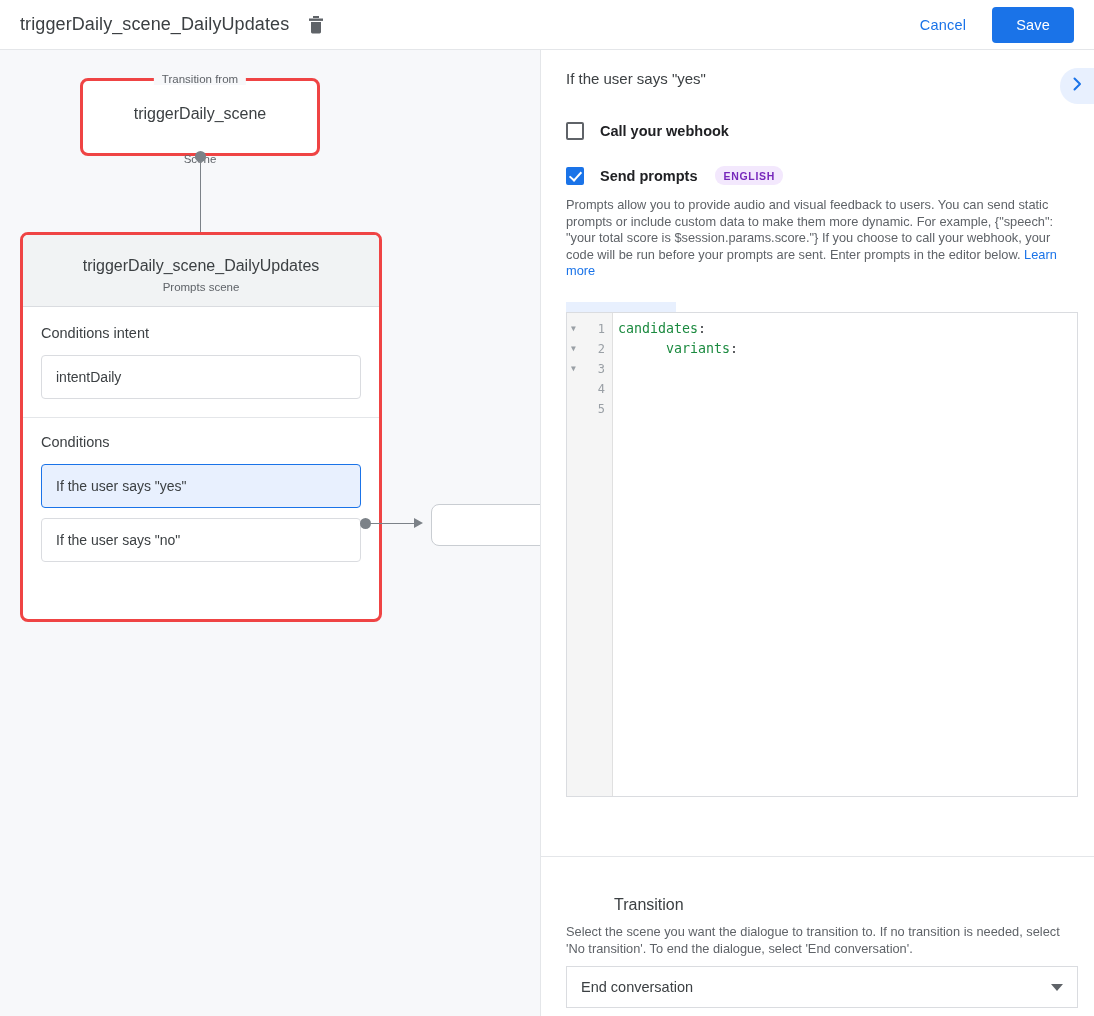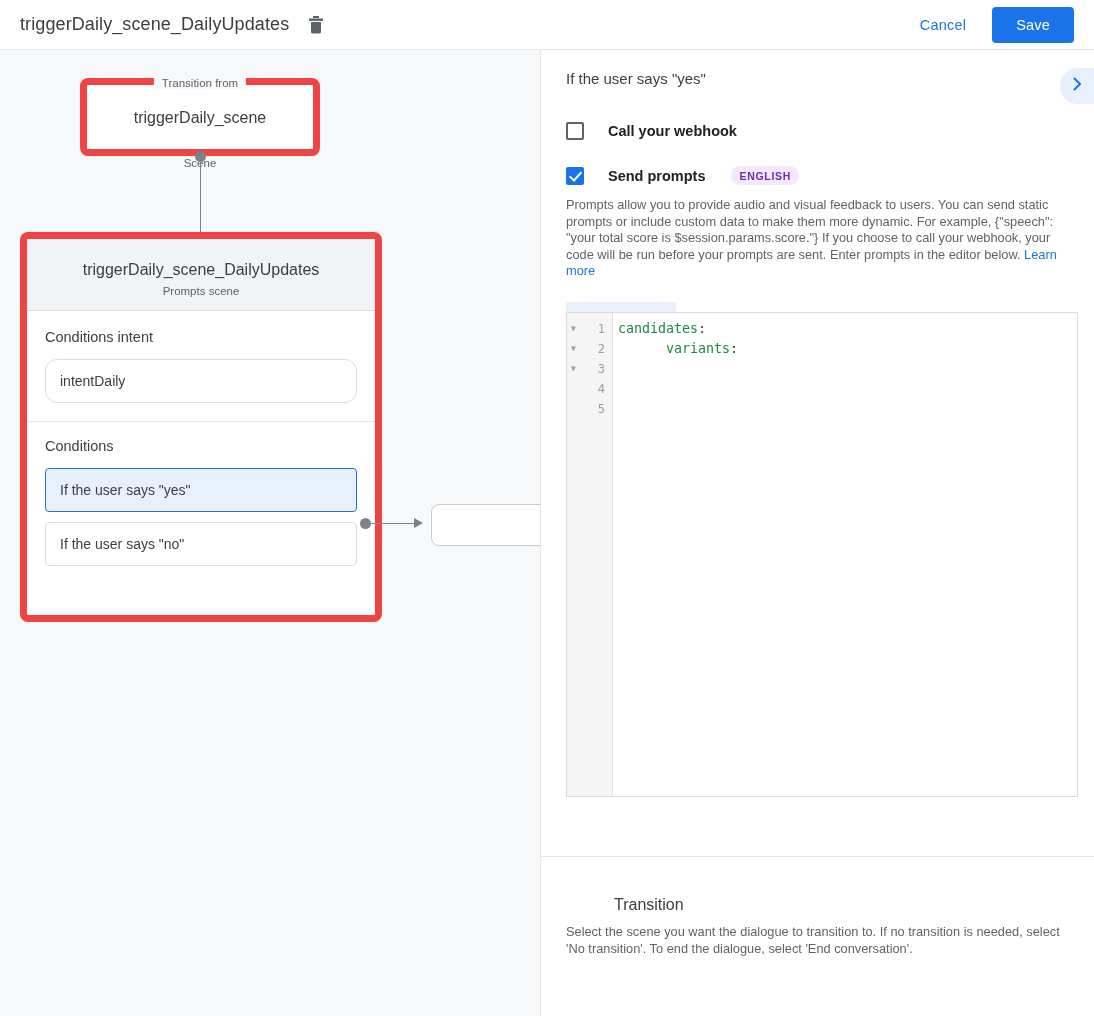--- a/index.html
+++ b/index.html
@@ -68,21 +68,21 @@
     top: 50px; left: 0;
     width: 541px; height: 966px;
     background: #f7f8fa;
     border-right: 1px solid #e4e6e9;
     overflow: hidden;
   }
 
   .flow-card {
     position: absolute;
     background: #ffffff;
-    border: 7px solid #ef4444;
+    border: 3px solid #ef4444;
     border-radius: 8px;
   }
 
   .card-legend {
     position: absolute;
     top: -8px;
     left: 50%;
     transform: translateX(-50%);
     background: #f7f8fa;
     padding: 0 8px;
@@ -169,21 +169,21 @@
     border-bottom: 1px solid #e4e6e9;
   }
   .section-label {
     font-size: 14.5px;
     color: #3c4043;
     margin-bottom: 14px;
   }
   #intent-field {
     height: 44px;
     border: 1px solid #dadce0;
-    border-radius: 12px;
+    border-radius: 4px;
     background: #ffffff;
     display: flex; align-items: center;
     padding-left: 14px;
     font-size: 14px;
     color: #3c4043;
     cursor: pointer;
   }
 
   #conditions-section {
     padding: 16px 18px 18px 18px;
@@ -266,21 +266,20 @@
     background: #e8f0fe;
     border-radius: 18px 0 0 18px;
     display: flex; align-items: center; justify-content: center;
     cursor: pointer;
   }
 
   .checkbox-row {
     display: flex; align-items: center;
     margin-left: 25px;
     margin-bottom: 4px;
-    gap: 8px;
   }
   .cbox {
     width: 18px; height: 18px;
     border: 2px solid #5f6368;
     border-radius: 2px;
     background: #ffffff;
     flex: none;
     cursor: pointer;
   }
   .cbox.checked {
@@ -557,13 +556,21 @@
         <div class="code-row"><span class="tok-key">candidates</span><span class="tok-punct">:</span></div>
         <div class="code-row"><span class="tok-punct">      </span><span class="tok-key">variants</span><span class="tok-punct">:</span></div>
         <div class="code-row"><span class="tok-punct"></span></div>
       </div>
   </div>
 
   <div id="section-divider" style="top: 806px;"></div>
 
   <div id="transition-title" style="top: 846px; margin-left: 48px;">Transition</div>
   <div id="transition-description" style="top: 874px;">Select the scene you want the dialogue to transition to. If no transition is needed, select 'No transition'. To end the dialogue, select 'End conversation'.</div>
+  <div id="transition-select" style="top: 916px;">
+    <div id="transition-select-value">End conversation</div>
+    <span>
+      <svg width="12" height="8" viewBox="0 0 12 8">
+        <path d="M0 0 L12 0 L6 7 Z" fill="#5f6368"></path>
+      </svg>
+    </span>
+  </div>
 </div>
 
 </body></html>

